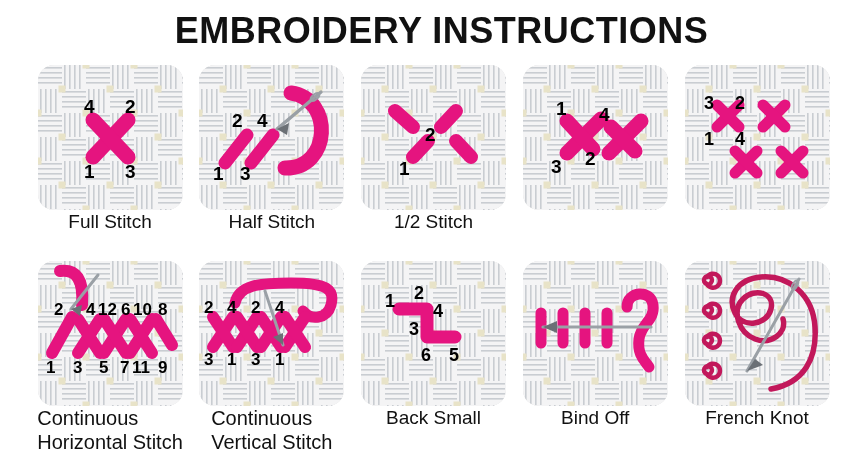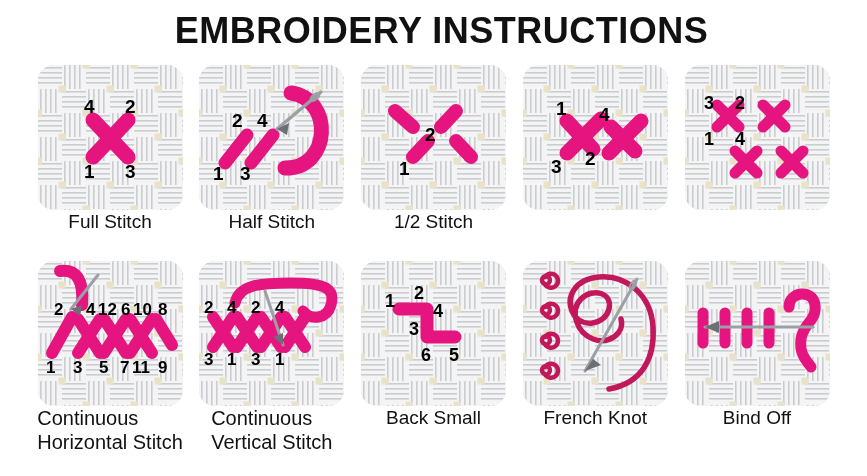--- a/index.html
+++ b/index.html
@@ -292,53 +292,53 @@
             </g>
           </svg>
         </div>
         <div class="caption">Back Small</div>
       </div>
 
       <div class="cell">
         <div class="swatch">
           <svg viewBox="0 0 145 145" xmlns="http://www.w3.org/2000/svg">
             <rect width="145" height="145" fill="url(#weaveA)"></rect>
+            <g stroke="#E5147F" stroke-width="11" stroke-linecap="round">
+              <line x1="18" y1="52" x2="18" y2="82"></line>
+              <line x1="40" y1="52" x2="40" y2="82"></line>
+              <line x1="62" y1="52" x2="62" y2="82"></line>
+              <line x1="84" y1="52" x2="84" y2="82"></line>
+            </g>
+            <path d="M104,46 C104,30 128,28 130,44 C132,60 118,62 116,78 C114,94 122,100 126,106" fill="none" stroke="#E5147F" stroke-width="11" stroke-linecap="round"></path>
+            <g stroke="#9aa0a6" stroke-width="3.2" stroke-linecap="round">
+              <line x1="128" y1="66" x2="20" y2="66"></line>
+            </g>
+            <polygon points="20,66 34,60 34,72" fill="#6b7076"></polygon>
+            <g font-family="Liberation Sans, sans-serif" font-size="18" font-weight="bold" fill="#000"></g>
+          </svg>
+        </div>
+        <div class="caption">Bind Off</div>
+      </div>
+
+      <div class="cell">
+        <div class="swatch">
+          <svg viewBox="0 0 145 145" xmlns="http://www.w3.org/2000/svg">
+            <rect width="145" height="145" fill="url(#weaveA)"></rect>
             <g fill="none" stroke="#C2185B" stroke-width="4.5" stroke-linecap="round">
               <path d="M22,16 a7,7 0 1 1 -0.2,7 a4,4 0 1 1 4,-1"></path>
               <path d="M22,46 a7,7 0 1 1 -0.2,7 a4,4 0 1 1 4,-1"></path>
               <path d="M22,76 a7,7 0 1 1 -0.2,7 a4,4 0 1 1 4,-1"></path>
               <path d="M22,106 a7,7 0 1 1 -0.2,7 a4,4 0 1 1 4,-1"></path>
             </g>
             <path d="M86,128 C120,122 132,96 130,66 C128,34 104,14 76,16 C52,18 42,36 50,52 C58,68 82,64 86,48 C90,32 70,26 58,38 C46,50 54,72 70,78 C86,84 102,72 98,58" fill="none" stroke="#C2185B" stroke-width="5.5" stroke-linecap="round"></path>
             <g stroke="#9aa0a6" stroke-width="3" stroke-linecap="round">
               <line x1="114" y1="18" x2="62" y2="110"></line>
             </g>
             <polygon points="62,110 70,98 78,104" fill="#6b7076"></polygon>
             <ellipse cx="110" cy="24" rx="5" ry="2.4" fill="none" stroke="#9aa0a6" stroke-width="1.8" transform="rotate(-60 110 24)"></ellipse>
           </svg>
         </div>
         <div class="caption">French Knot</div>
       </div>
 
-      <div class="cell">
-        <div class="swatch">
-          <svg viewBox="0 0 145 145" xmlns="http://www.w3.org/2000/svg">
-            <rect width="145" height="145" fill="url(#weaveA)"></rect>
-            <g stroke="#E5147F" stroke-width="11" stroke-linecap="round">
-              <line x1="18" y1="52" x2="18" y2="82"></line>
-              <line x1="40" y1="52" x2="40" y2="82"></line>
-              <line x1="62" y1="52" x2="62" y2="82"></line>
-              <line x1="84" y1="52" x2="84" y2="82"></line>
-            </g>
-            <path d="M104,46 C104,30 128,28 130,44 C132,60 118,62 116,78 C114,94 122,100 126,106" fill="none" stroke="#E5147F" stroke-width="11" stroke-linecap="round"></path>
-            <g stroke="#9aa0a6" stroke-width="3.2" stroke-linecap="round">
-              <line x1="128" y1="66" x2="20" y2="66"></line>
-            </g>
-            <polygon points="20,66 34,60 34,72" fill="#6b7076"></polygon>
-            <g font-family="Liberation Sans, sans-serif" font-size="18" font-weight="bold" fill="#000"></g>
-          </svg>
-        </div>
-        <div class="caption">Bind Off</div>
-      </div>
-
     </div>
   </div>
 </div>
 
 </body></html>

